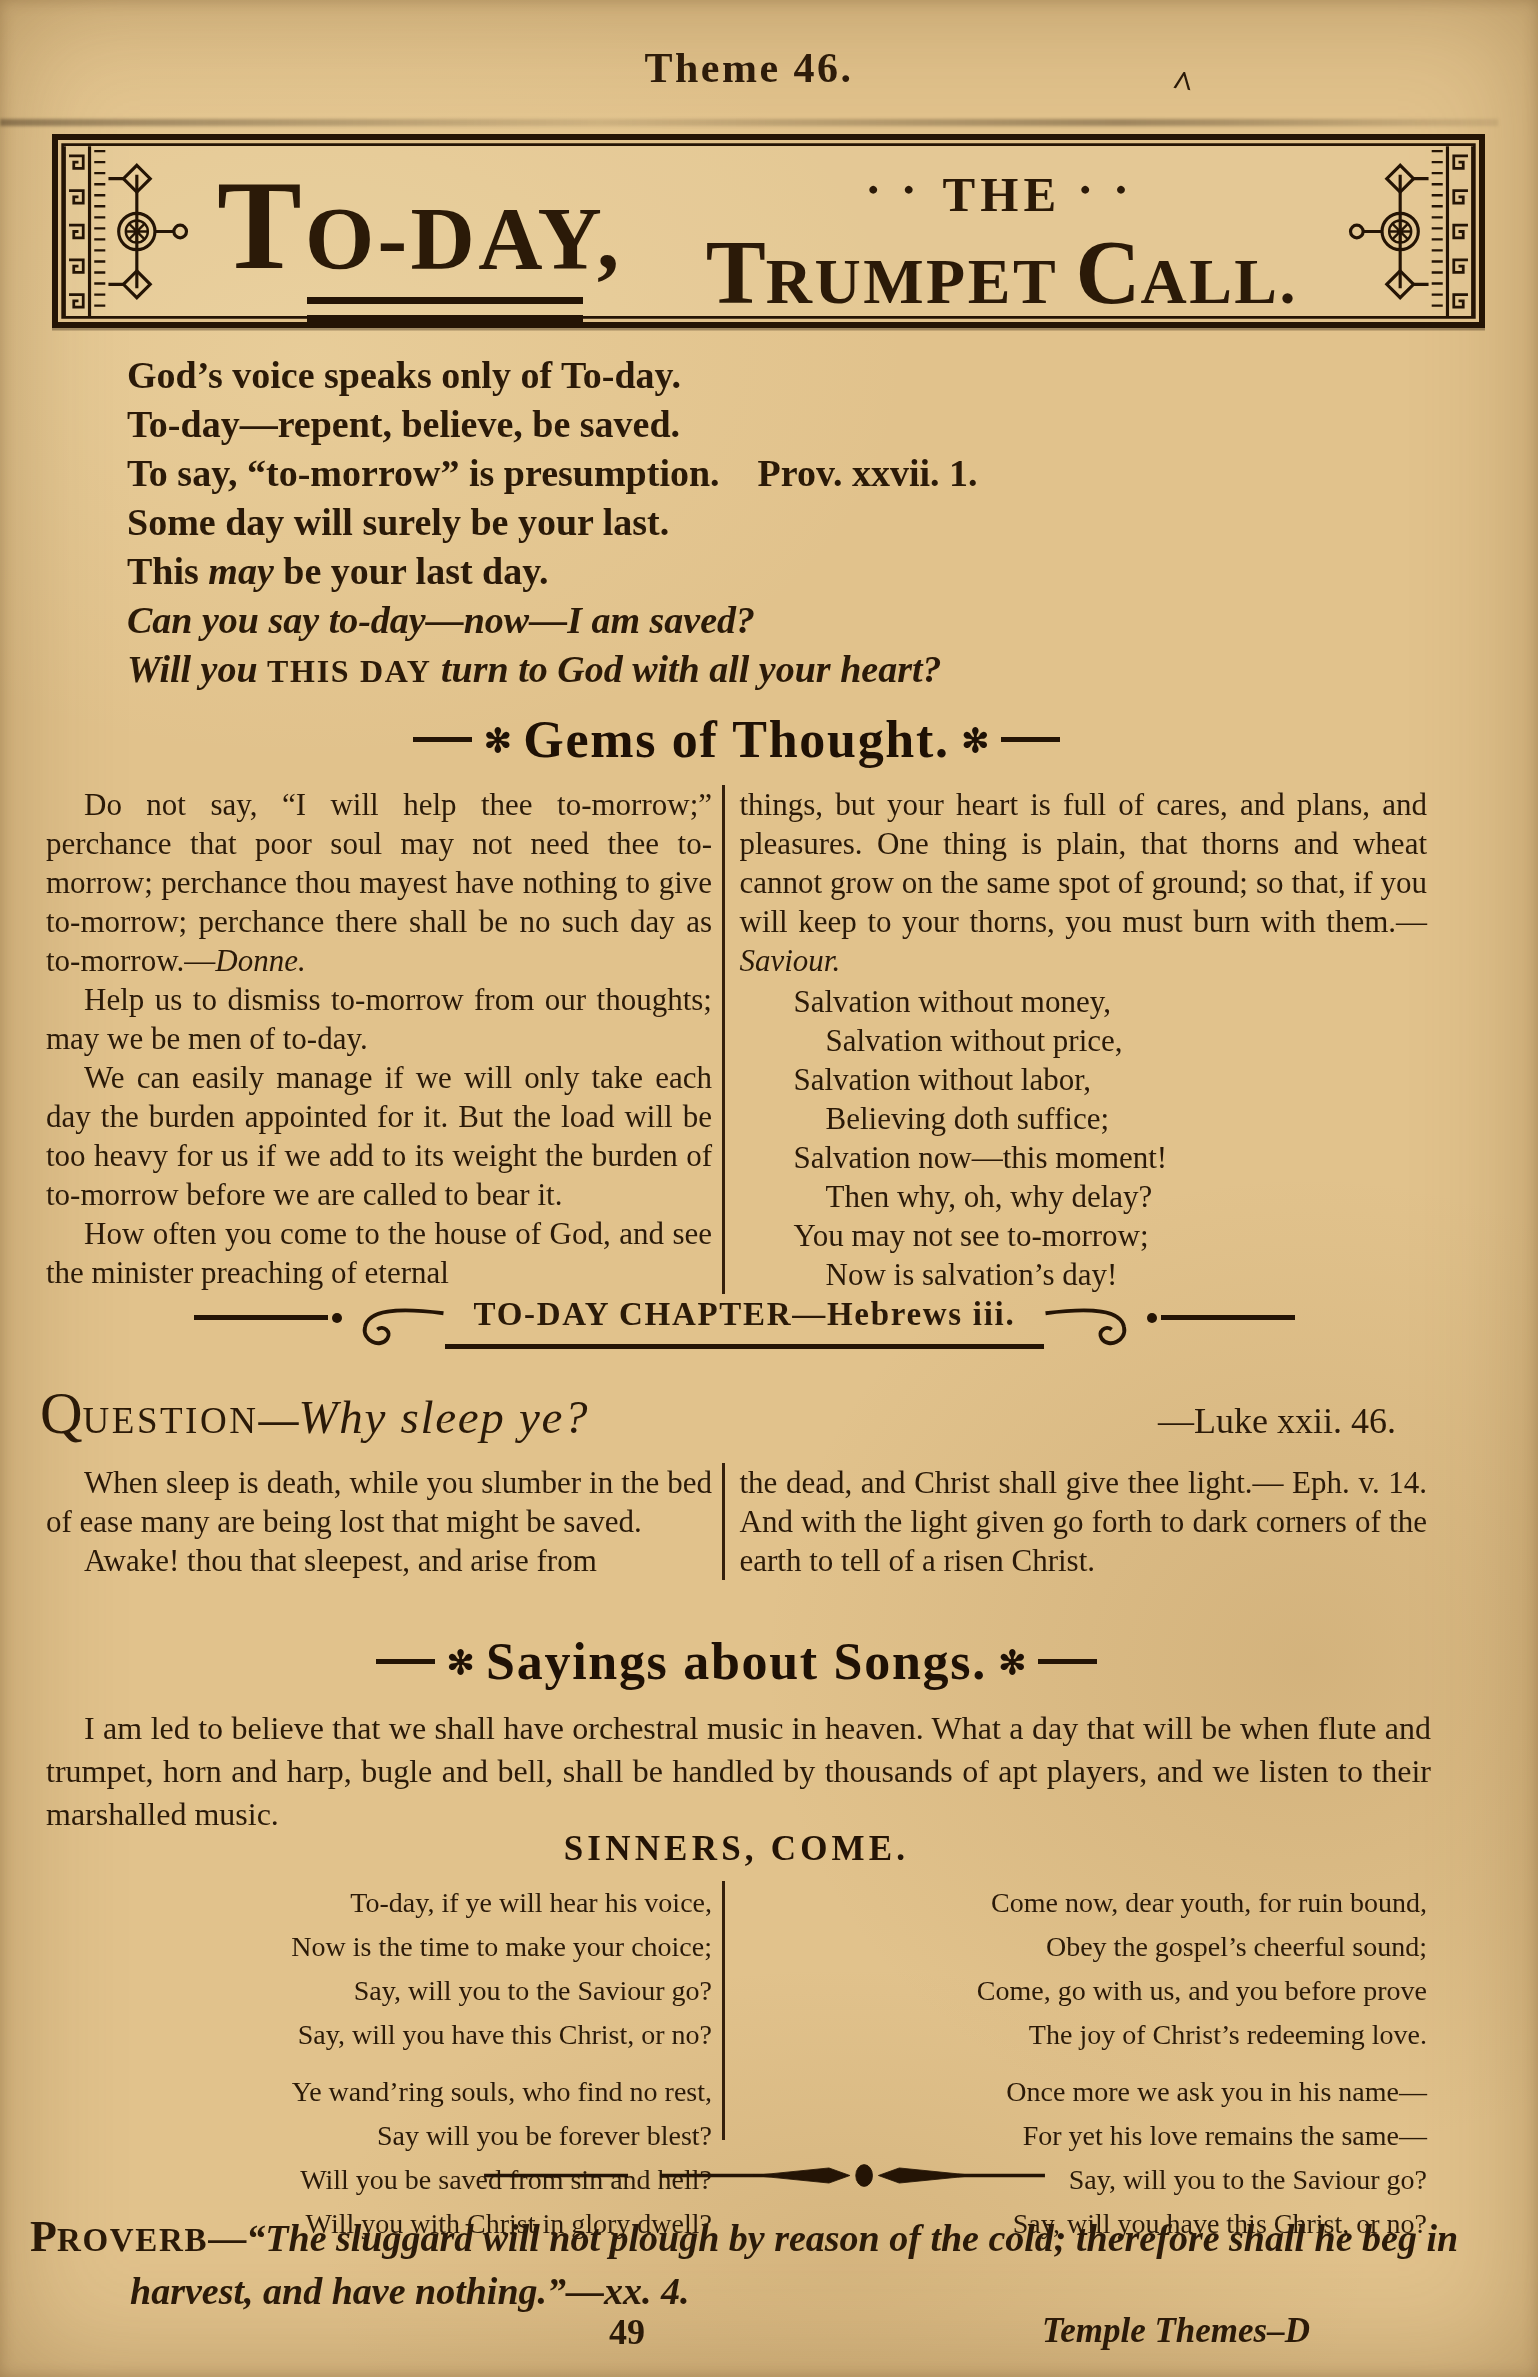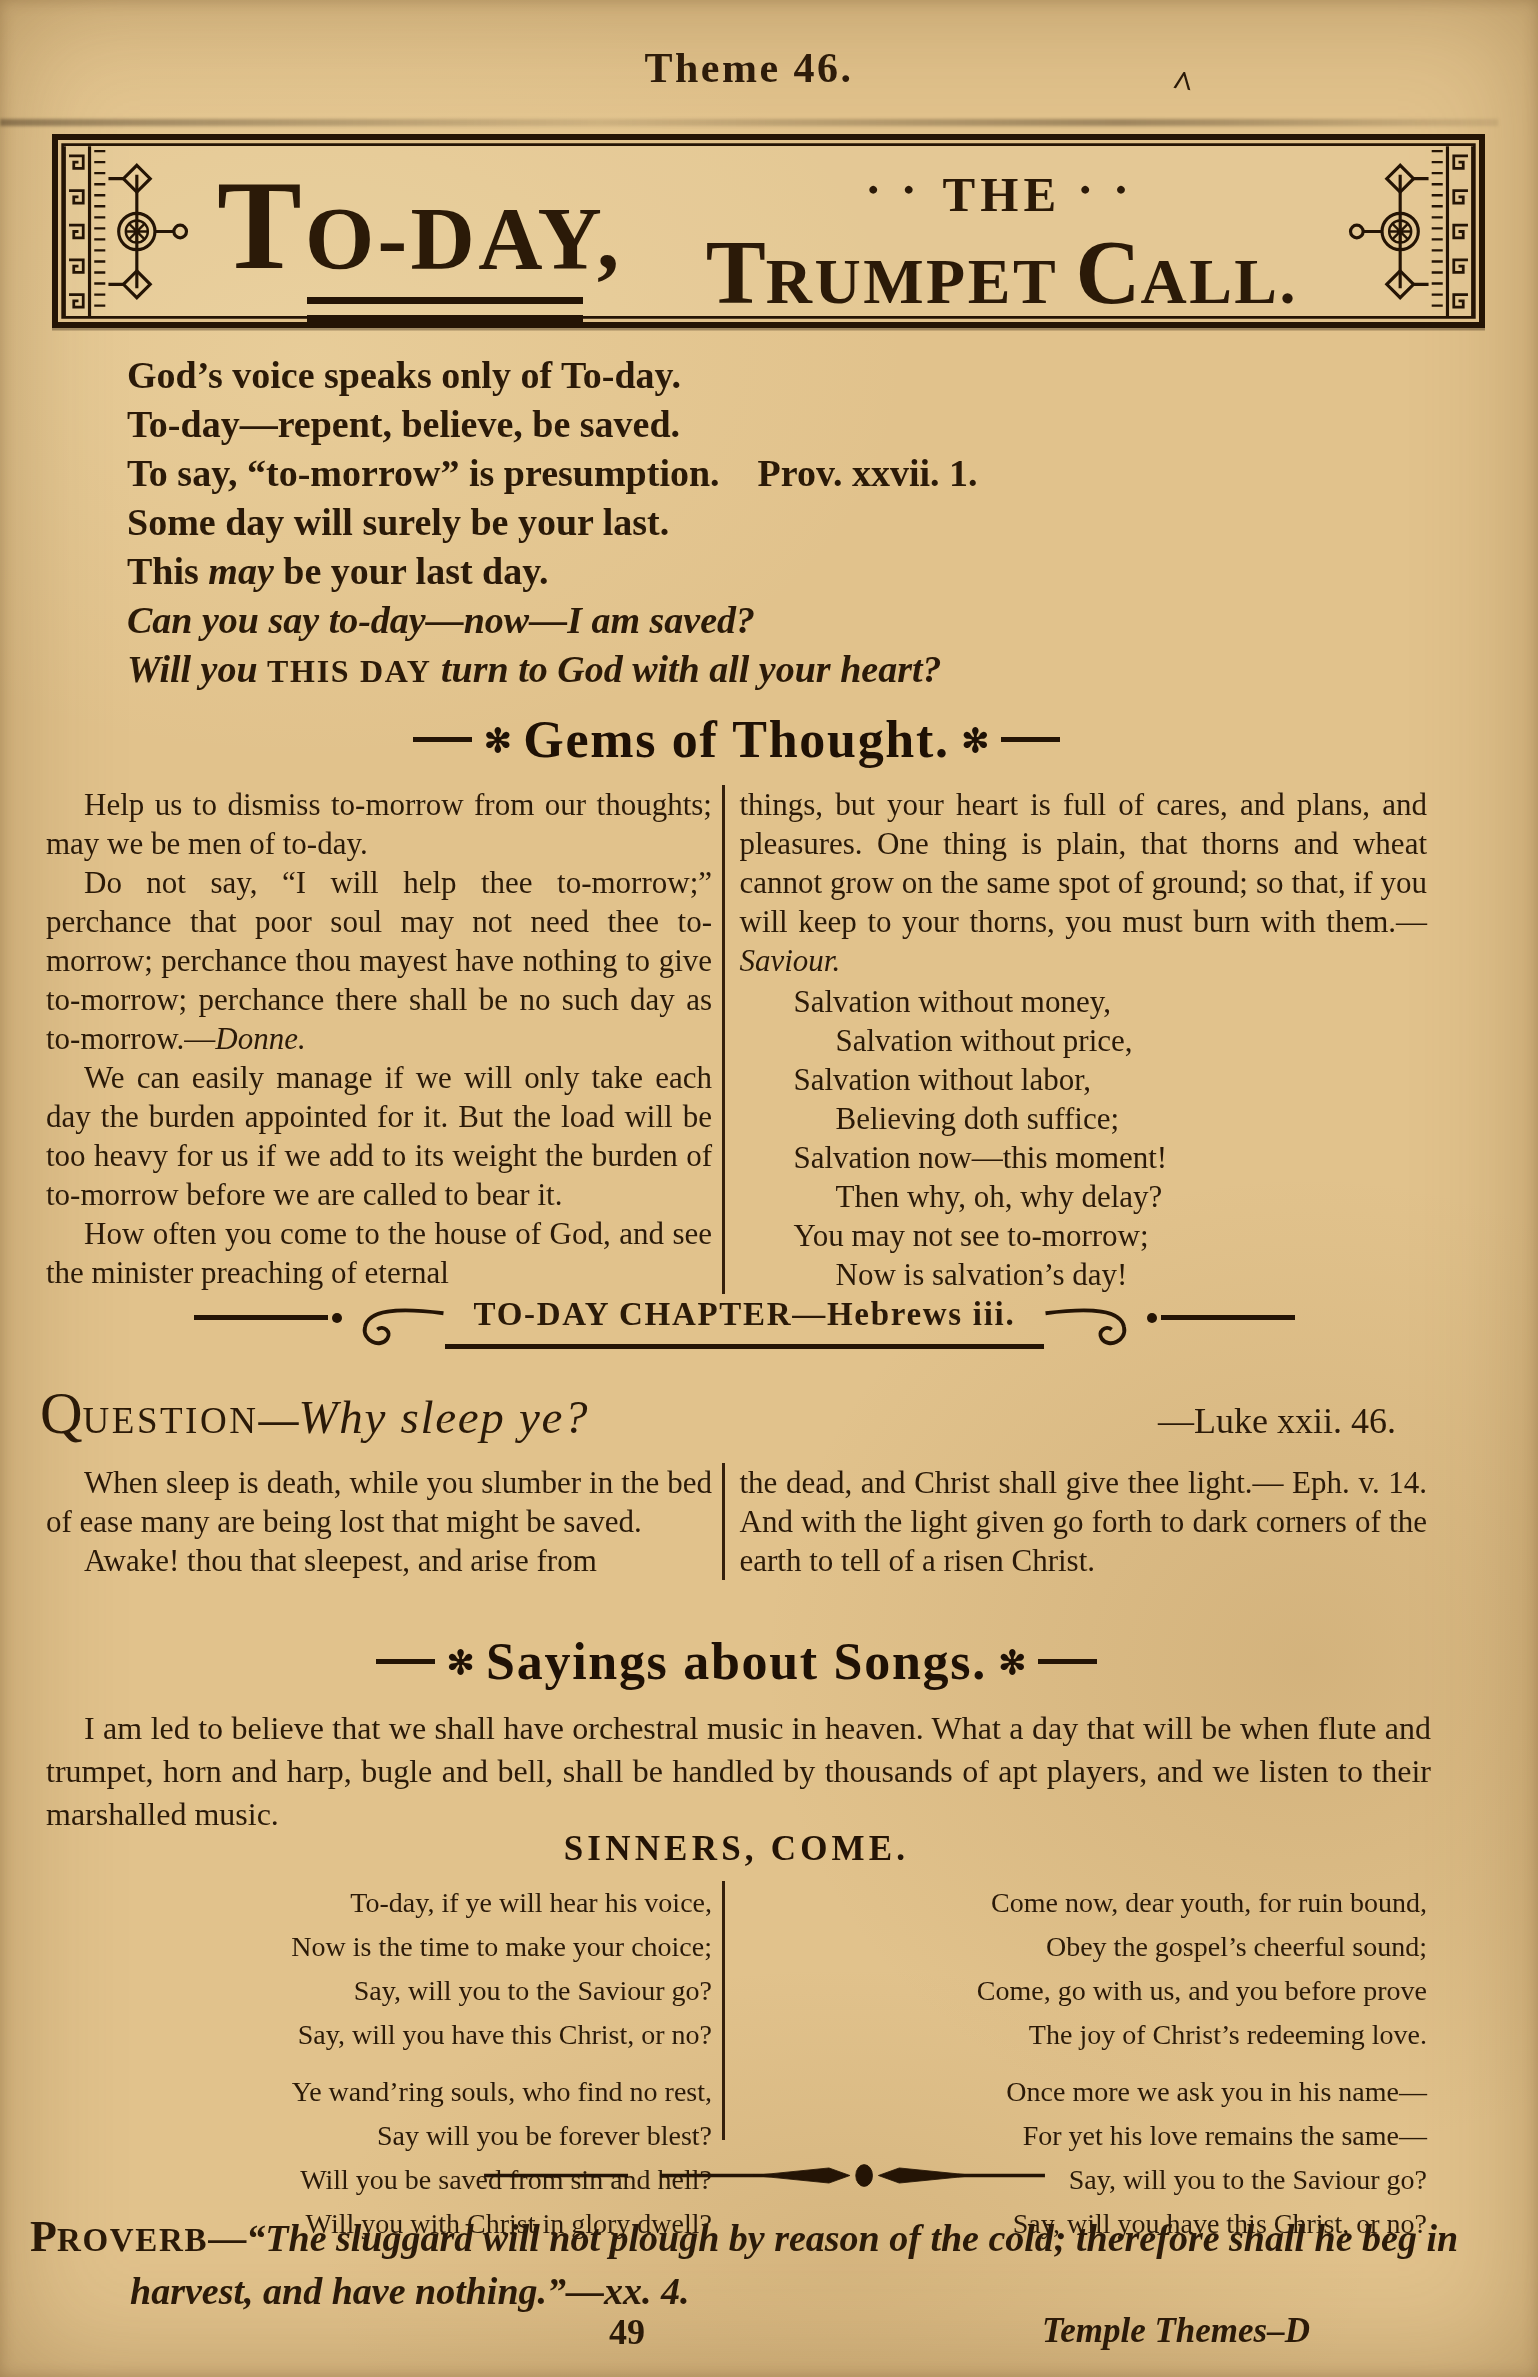--- a/index.html
+++ b/index.html
@@ -60,21 +60,21 @@
   
   .cols{position:absolute;left:46px;width:1381px;display:flex;}
   .col{font-size:31px;line-height:39px;text-align:justify;}
   .col p{margin:0;text-indent:38px;}
   .col p.flush{text-indent:0;}
   .col-l{width:676px;padding-right:10px;box-sizing:border-box;}
   .col-r{flex:1;padding-left:15px;box-sizing:border-box;}
   .vrule{width:2.5px;background:#35200c;}
   .poem{margin-left:54px;margin-top:1.7px;}
   .poem .pl{white-space:nowrap;}
-  .poem .ind{margin-left:42px;}
+  .poem .ind{margin-left:32px;}
 
   
   .chapter{position:absolute;top:1289px;left:92px;width:1305px;display:flex;align-items:center;justify-content:center;}
   .chapter .hline{height:4.2px;background:#241405;flex:0 0 134px;position:relative;top:-5px;}
   .chapter .dot{width:10px;height:10px;background:#241405;border-radius:50%;position:relative;top:-5px;margin:0 3.3px;}
   .chapter .label{font-size:33px;font-weight:bold;letter-spacing:1.7px;padding:0 28.5px 11.7px 28.5px;
     border-bottom:5px solid #241405;white-space:nowrap;}
 
   
   .question-head{position:absolute;top:1379px;left:40px;width:1356px;display:flex;align-items:baseline;justify-content:space-between;}
@@ -183,22 +183,22 @@
   <div class="fancy-head" style="top:710px;">
     <div class="orn-line"></div>
     <span class="orn-glyph">✻</span>
     <span class="title">Gems of Thought.</span>
     <span class="orn-glyph">✻</span>
     <div class="orn-line"></div>
   </div>
 
   <div class="cols" style="top:785px;">
     <div class="col col-l">
+      <p><span>Do not say, “I will help thee to-morrow;” perchance that poor soul may not need thee to-morrow; perchance thou mayest have nothing to give to-morrow; perchance there shall be no such day as to-morrow.—</span><span class="it">Donne.</span></p>
       <p>Help us to dismiss to-morrow from our thoughts; may we be men of to-day.</p>
-      <p><span>Do not say, “I will help thee to-morrow;” perchance that poor soul may not need thee to-morrow; perchance thou mayest have nothing to give to-morrow; perchance there shall be no such day as to-morrow.—</span><span class="it">Donne.</span></p>
       <p>We can easily manage if we will only take each day the burden appointed for it.  But the load will be too heavy for us if we add to its weight the burden of to-morrow before we are called to bear it.</p>
       <p>How often you come to the house of God, and see the minister preaching of eternal</p>
     </div>
     <div class="vrule"></div>
     <div class="col col-r">
       <p class="flush"><span>things, but your heart is full of cares, and plans, and pleasures.  One thing is plain, that thorns and wheat cannot grow on the same spot of ground; so that, if you will keep to your thorns, you must burn with them.—</span><span class="it">Saviour.</span></p>
       <div class="poem">
         <div class="pl">Salvation without money,</div>
         <div class="pl ind">Salvation without price,</div>
         <div class="pl">Salvation without labor,</div>

